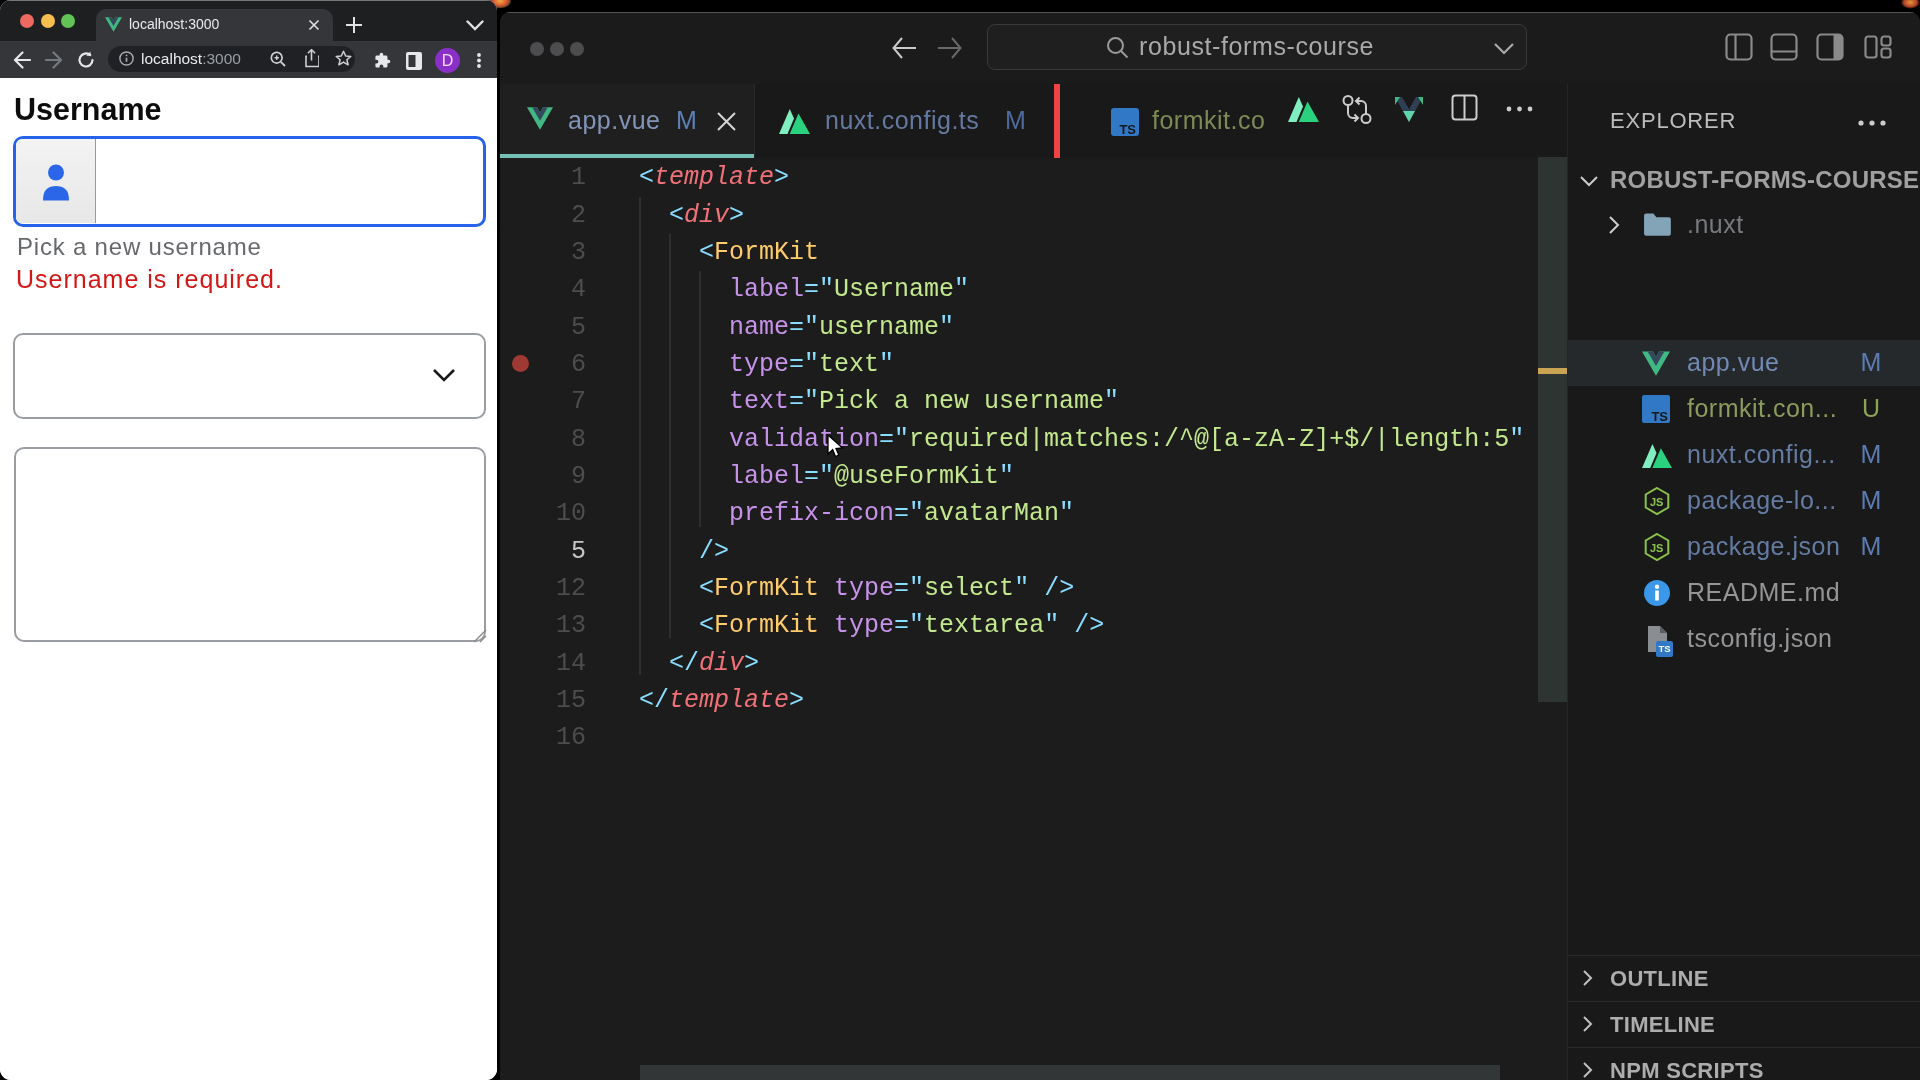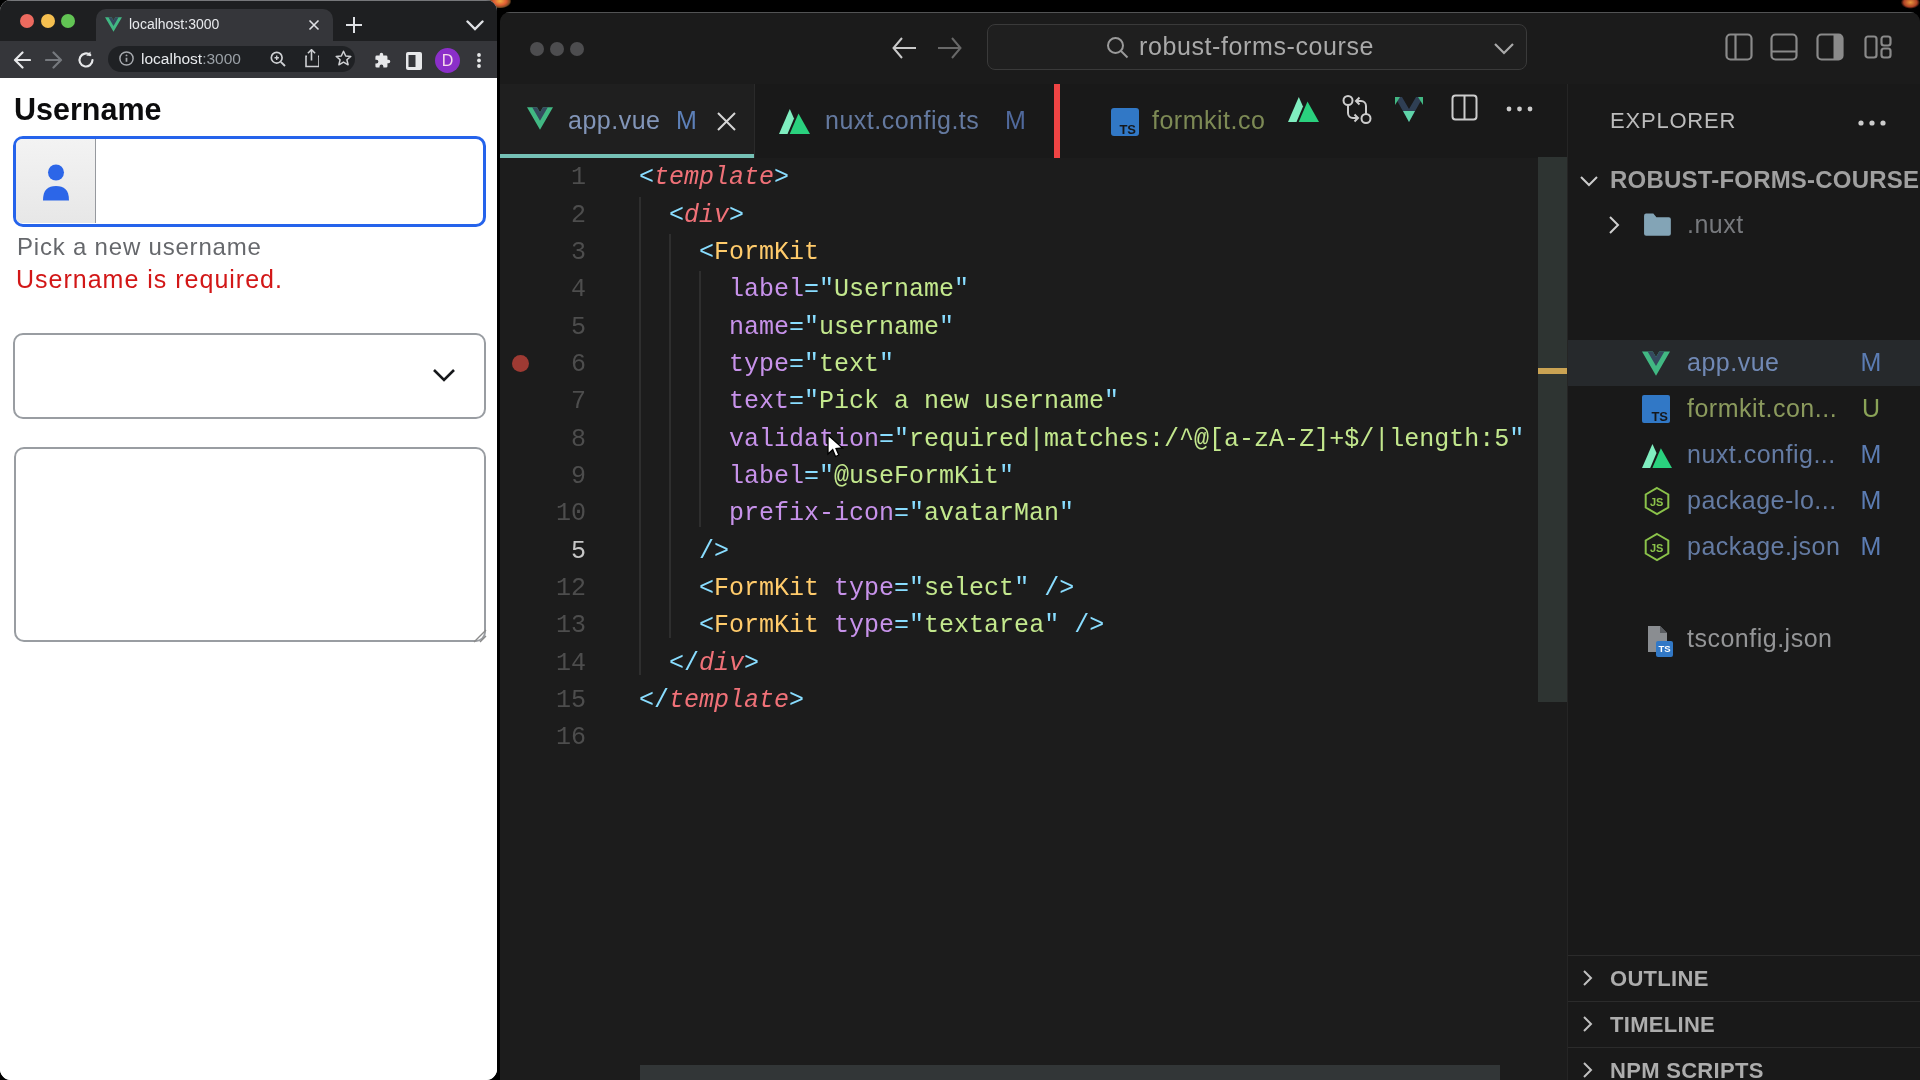--- a/index.html
+++ b/index.html
@@ -357,20 +357,28 @@
       <div class="exbadge" style="color:#5b7cb3;">M</div>
     </div>
     <div class="exrow" style="top:440px;">
       <svg class="exico" viewBox="0 0 30 30">
           <path d="M15 2 26.3 8.5v13L15 28 3.7 21.5v-13Z" stroke="#8bc34a" stroke-width="2" fill="none"></path>
           <text x="8" y="20" font-size="11" font-weight="bold" fill="#8bc34a" font-family="Liberation Sans">JS</text>
         </svg>
       <div class="extxt" style="color:#647ba3;">package.json</div>
       <div class="exbadge" style="color:#5b7cb3;">M</div>
     </div>
+    <div class="exrow" style="top:486px;">
+      <svg class="exico" viewBox="0 0 30 30">
+          <circle cx="15" cy="15" r="13" fill="#3b97e8"></circle>
+          <rect x="13.2" y="12.5" width="3.6" height="10" fill="#fff"></rect>
+          <circle cx="15" cy="8.7" r="2.2" fill="#fff"></circle>
+        </svg>
+      <div class="extxt" style="color:#949597;">README.md</div>
+    </div>
     <div class="exrow" style="top:532px;">
       <svg class="exico" viewBox="0 0 30 30">
           <path d="M6 2h12l7 7v19H6Z" fill="#8a8d91"></path>
           <path d="M18 2v7h7Z" fill="#5a5d61"></path>
         </svg>
       <div style="position:absolute;left:88px;top:25px;width:17px;height:16px;background:#3178c6;border-radius:2px;font-size:9.5px;font-weight:700;color:#fff;text-align:center;line-height:16px;">TS</div>
       <div class="extxt" style="color:#949597;">tsconfig.json</div>
     </div>
 
     <div class="sechead" style="top:871px;">

